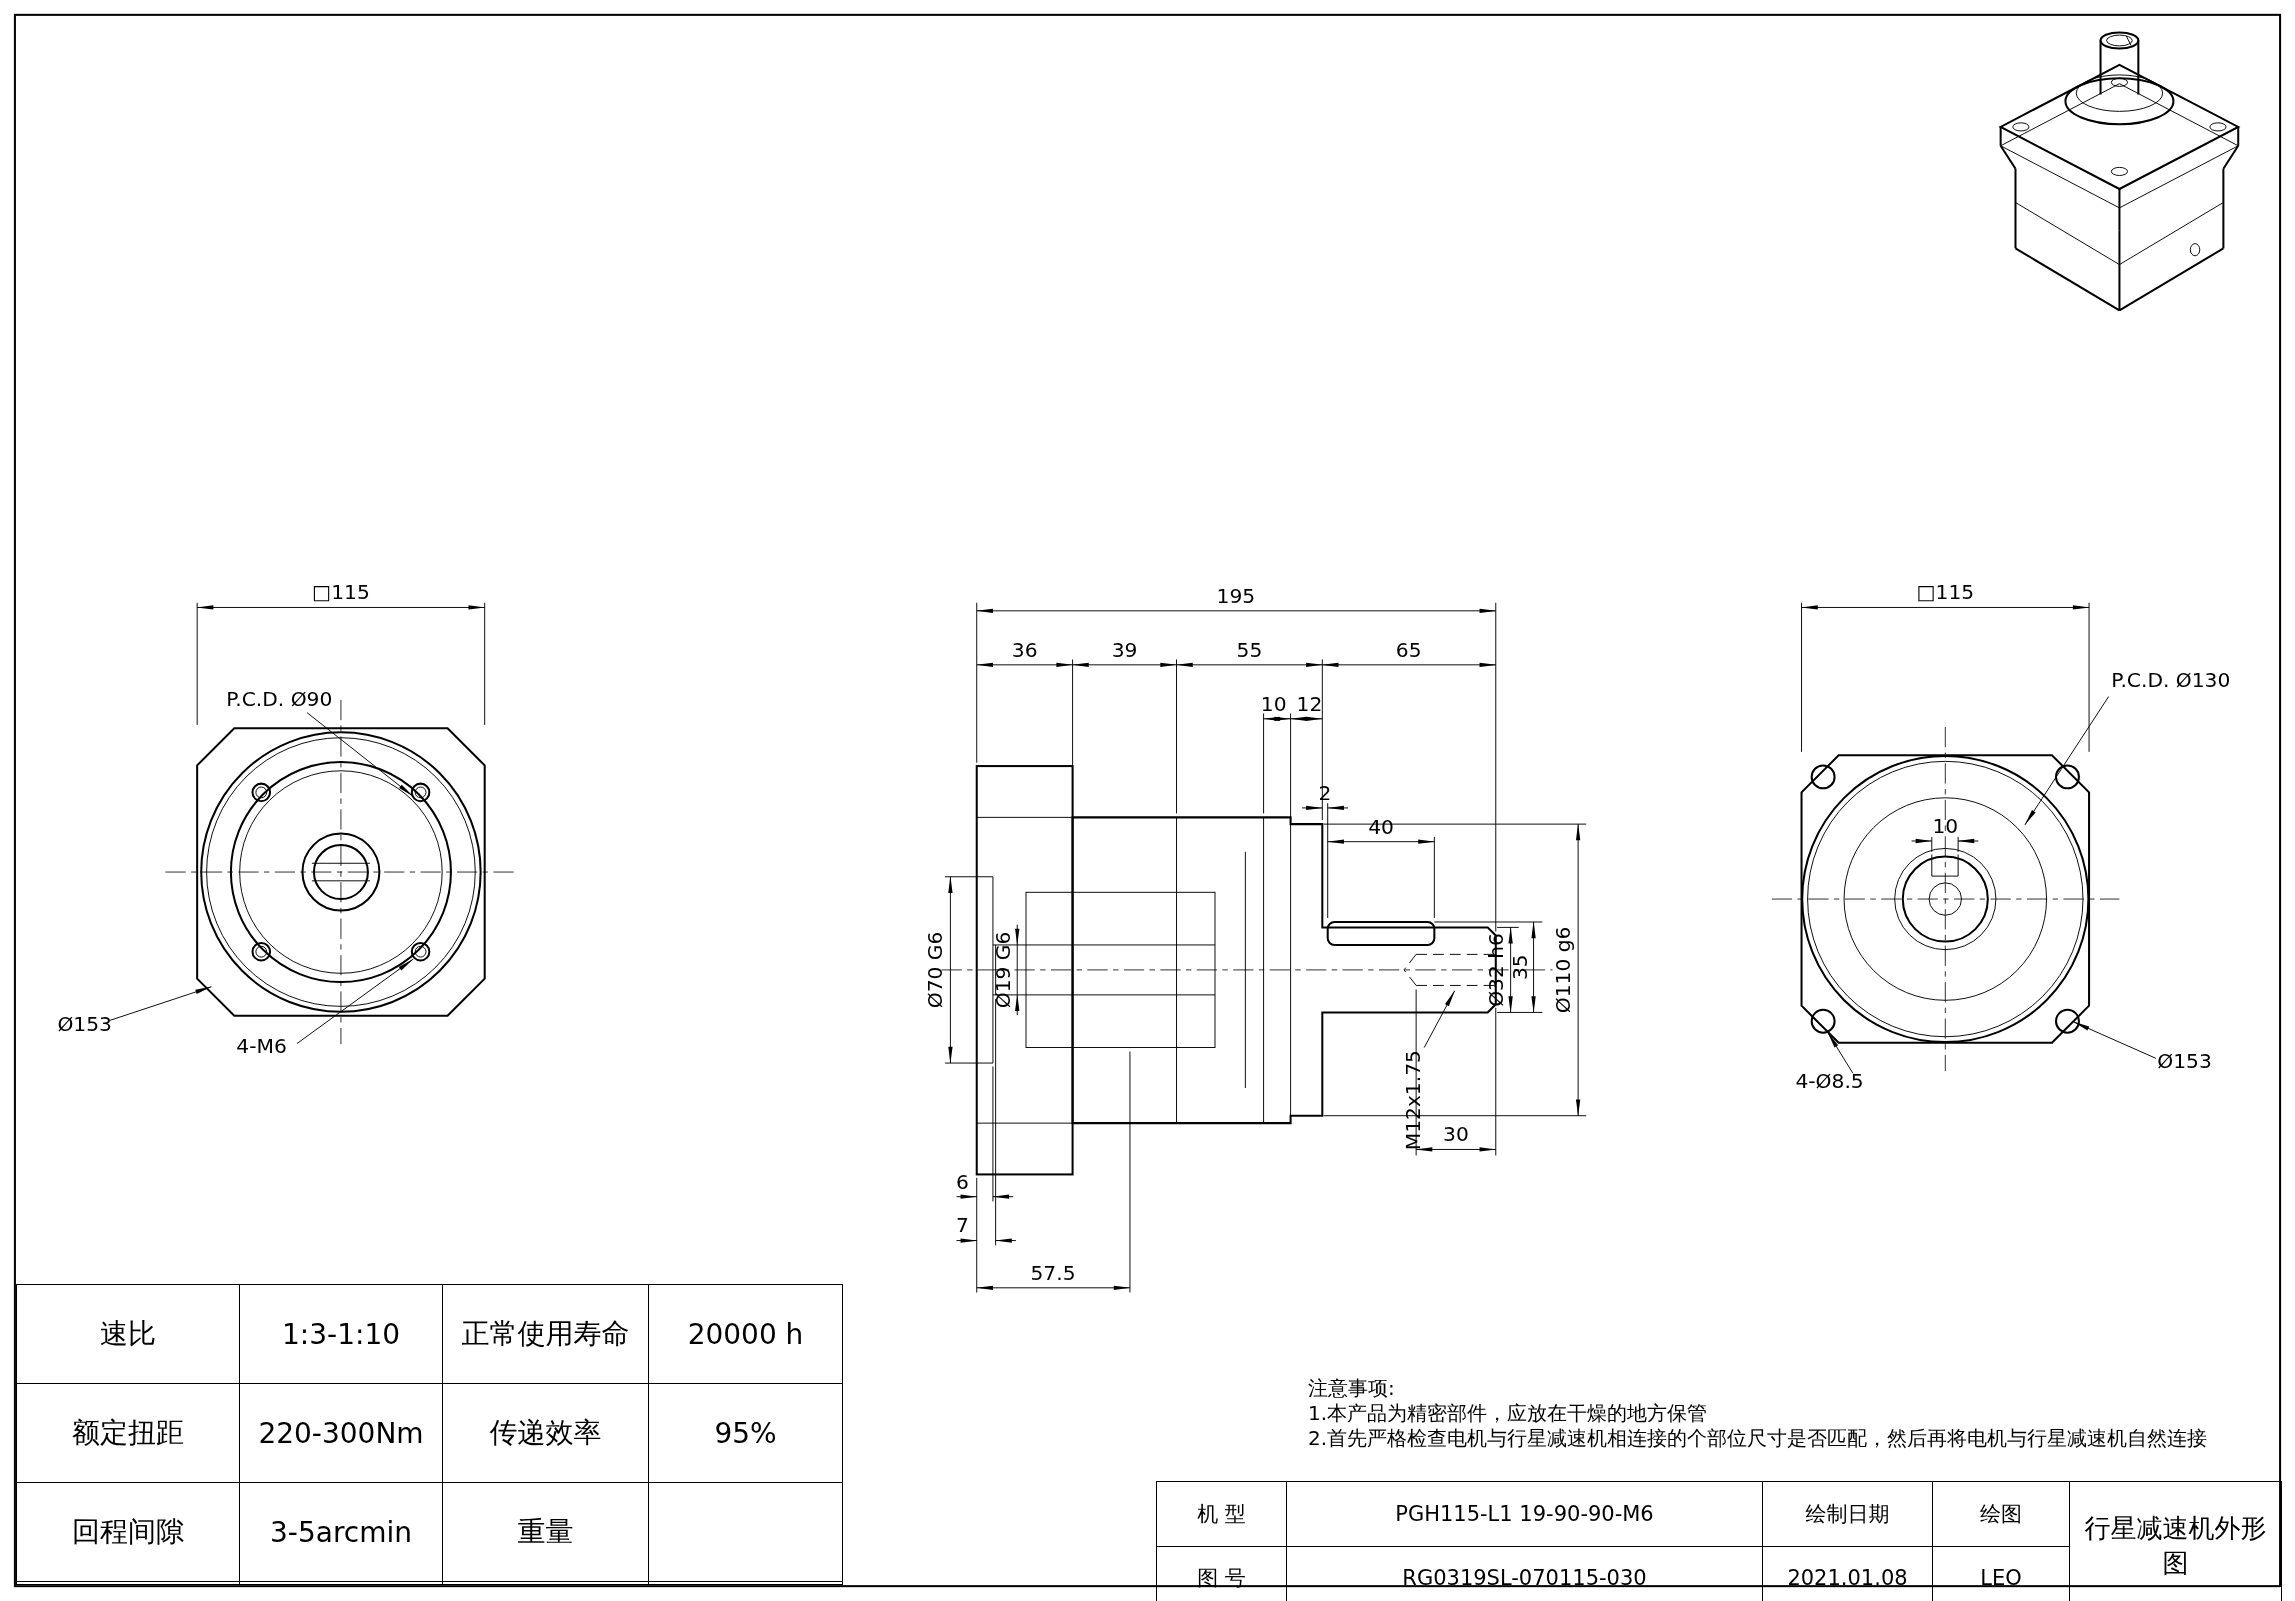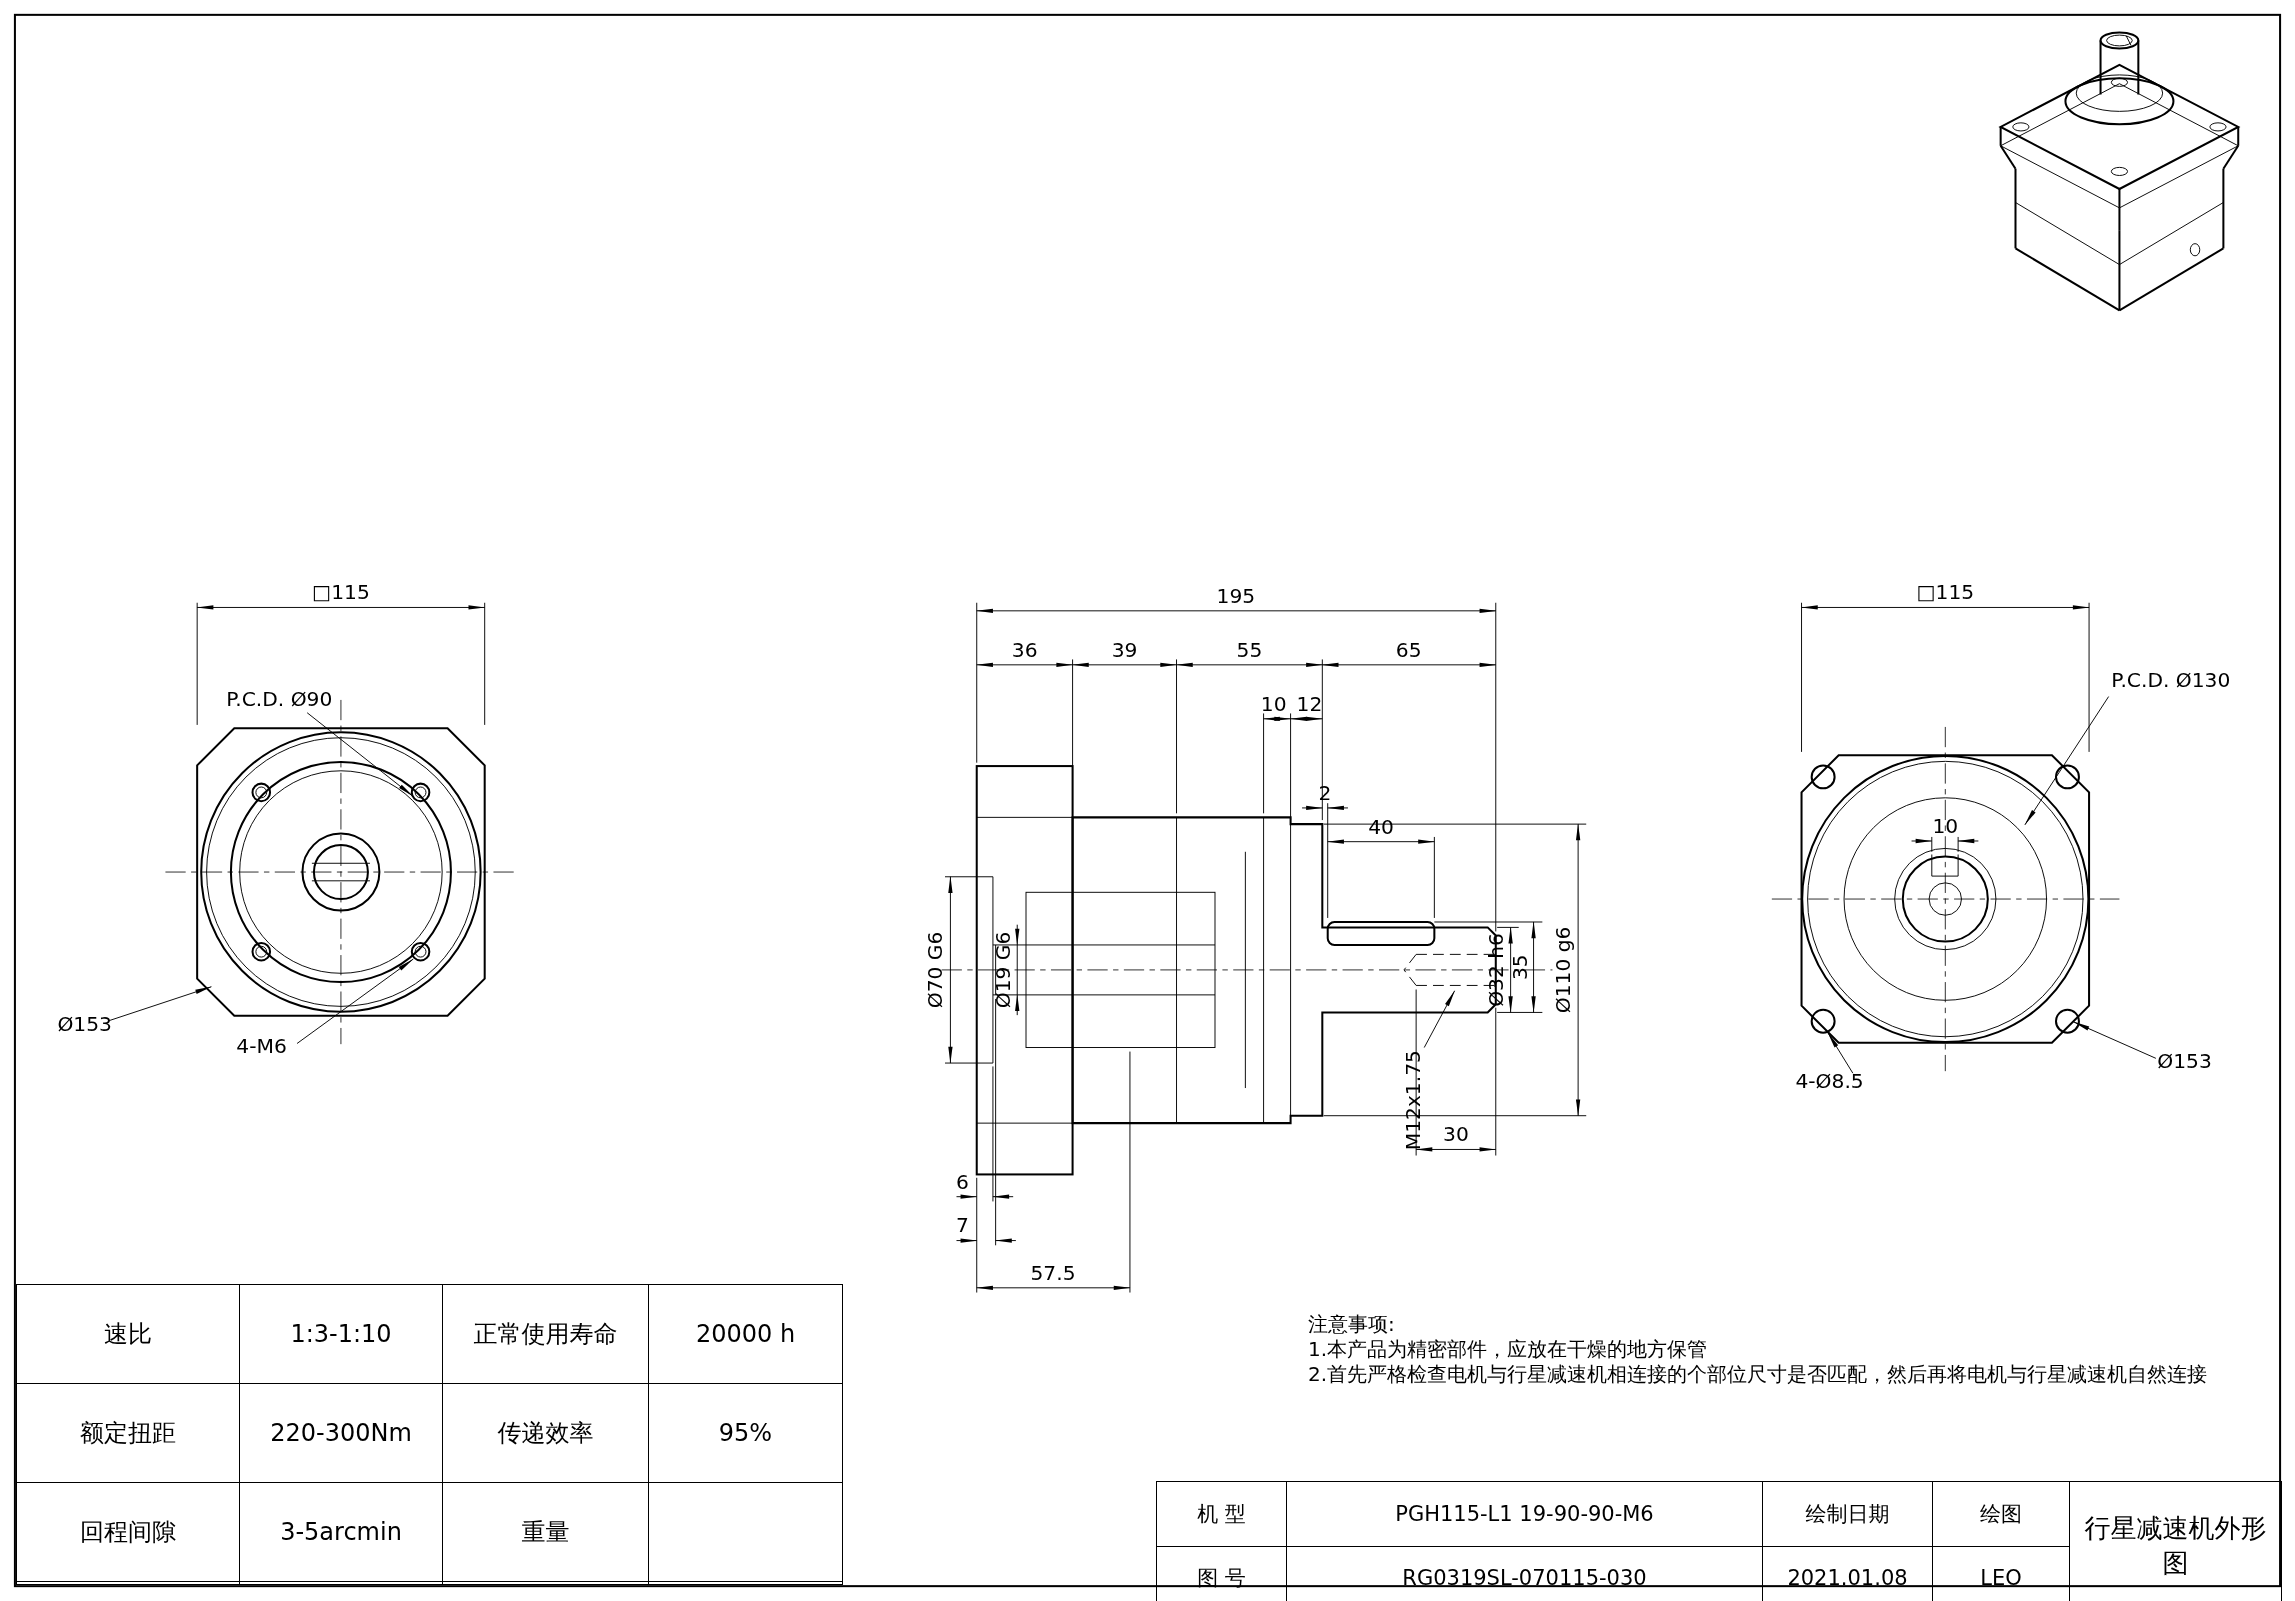--- a/index.html
+++ b/index.html
@@ -8,26 +8,26 @@
   svg.draw{position:absolute;left:0;top:0;}
   .ol  {stroke:#000;stroke-width:3;fill:none;stroke-linejoin:miter;}
   .thin{stroke:#000;stroke-width:1.4;fill:none;}
   .cl  {stroke:#000;stroke-width:1.2;fill:none;stroke-dasharray:30 8 8 8;}
   .hid {stroke:#000;stroke-width:1.4;fill:none;stroke-dasharray:16 9;}
   .dim {stroke:#000;stroke-width:1.4;fill:none;}
   .dtx {font-family:"DejaVu Sans",sans-serif;font-size:30px;fill:#000;}
   .overlay{position:absolute;background:#fff0;}
   .spec{position:absolute;left:16px;top:1284px;width:825px;height:301px;}
   .spec table{border-collapse:collapse;width:100%;height:100%;table-layout:fixed;background:#fff0;}
-  .spec td{border:1.4px solid #000;text-align:center;font-size:24px;padding:0 2.7px;}
+  .spec td{border:1.4px solid #000;text-align:center;font-size:28px;padding:0 2.7px;}
   .tblock{position:absolute;left:1156px;top:1481px;width:1125px;height:130px;}
   .tblock table{border-collapse:collapse;width:100%;height:100%;table-layout:fixed;}
   .tblock td{border:1.7px solid #000;text-align:center;font-size:21px;padding:0 2.7px;}
   .tblock td.big{font-size:26px;letter-spacing:0px;}
-  .notes{position:absolute;left:1308px;top:1312px;font-size:20px;line-height:25px;white-space:nowrap;}
+  .notes{position:absolute;left:1308px;top:1376px;font-size:20px;line-height:25px;white-space:nowrap;}
 </style>
 </head>
 <body>
 
 <div class="sheet">
 
 <svg class="draw" width="2295" height="1601" viewBox="0 0 3400 2372">
   <defs>
     <marker id="arr" viewBox="0 0 26 8" refX="25" refY="4" markerWidth="26" markerHeight="8" orient="auto-start-reverse" markerUnits="userSpaceOnUse">
       <path d="M26,4 L1,0.8 L1,7.2 Z" fill="#000"></path>

